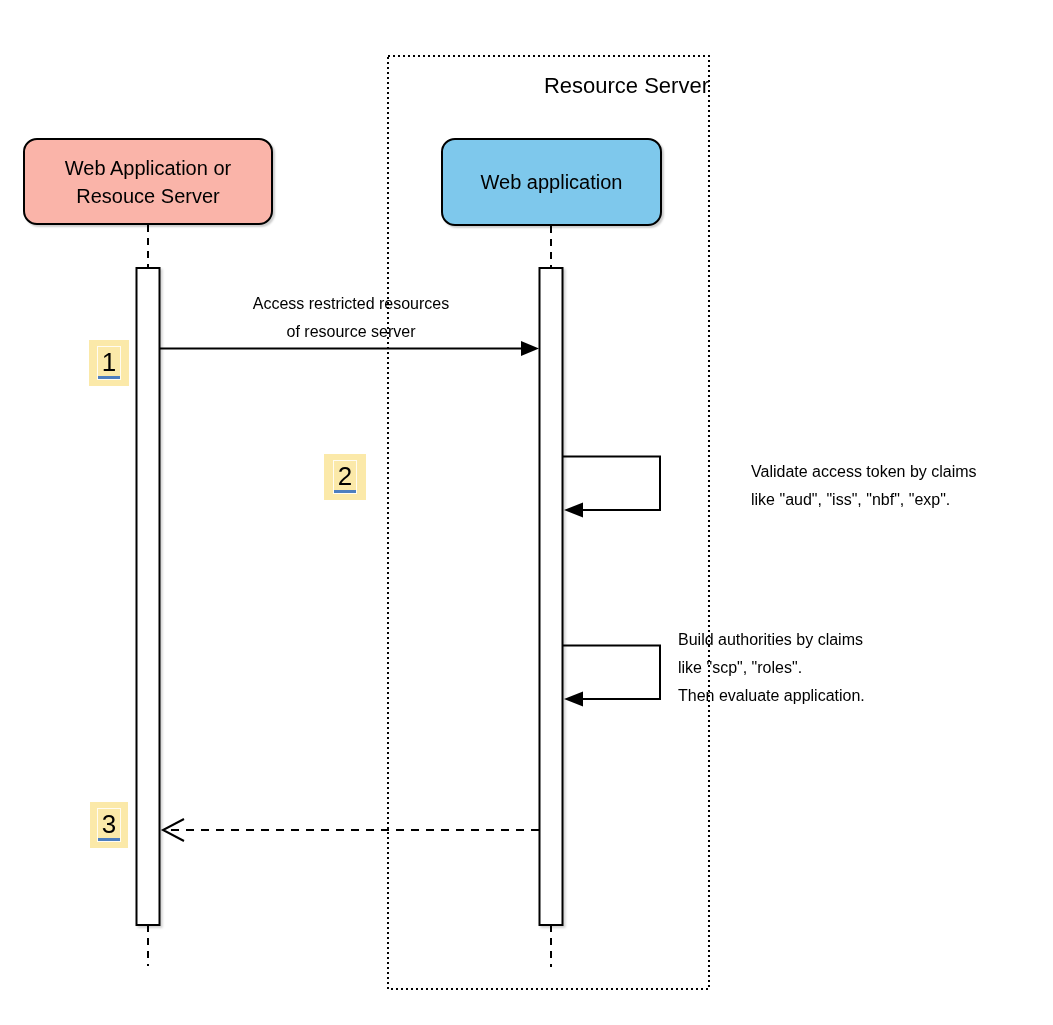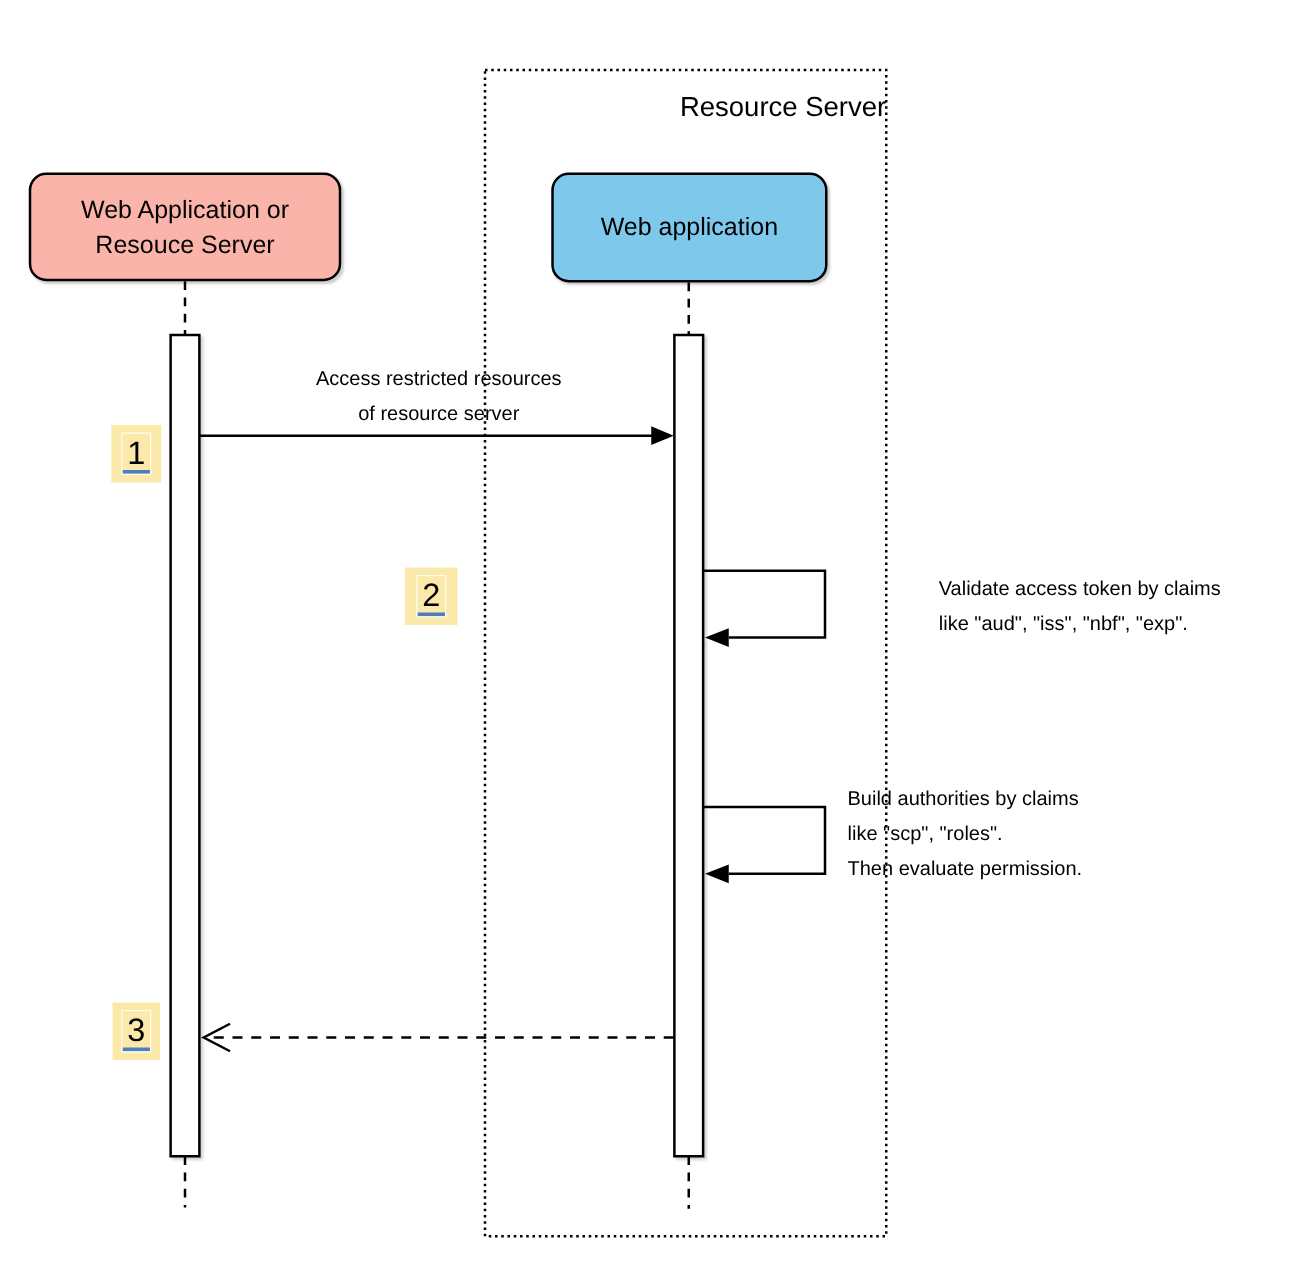--- a/index.html
+++ b/index.html
@@ -134,21 +134,21 @@
   </div>
 
   <div class="msg-label m1 centered">Access restricted resources
 of resource server</div>
 
   <div class="msg-label m2">Validate access token by claims
 like "aud", "iss", "nbf", "exp".</div>
 
   <div class="msg-label m3">Build authorities by claims
 like "scp", "roles".
-Then evaluate permission.</div>
+Then evaluate application.</div>
 
 
   <div class="badge b1">
     <span class="num">1</span>
   </div>
 
   <div class="badge b2">
     <span class="num">2</span>
   </div>
 

